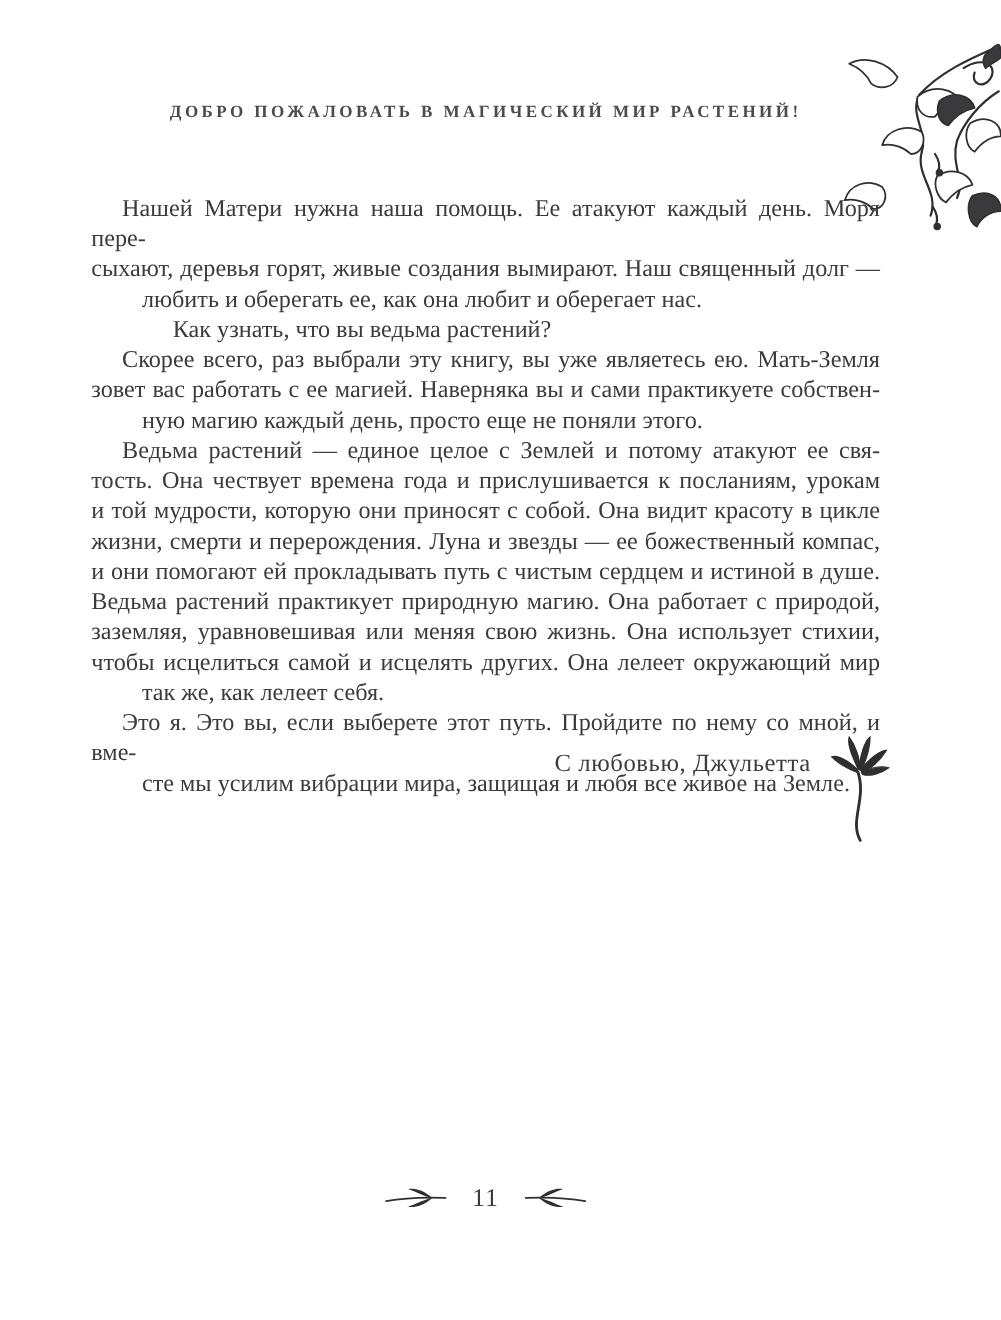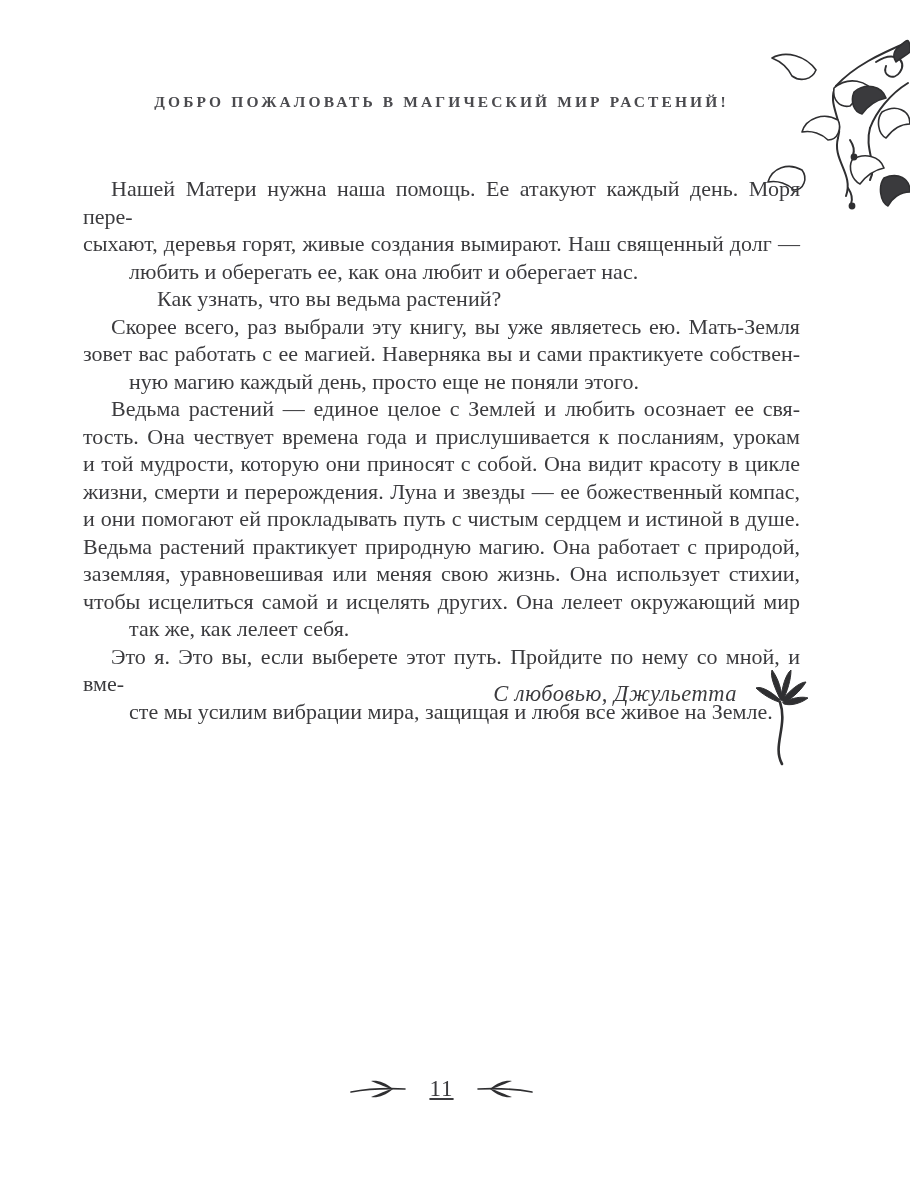--- a/index.html
+++ b/index.html
@@ -46,36 +46,34 @@
     text-align-last:justify;
     text-justify:inter-word;
     white-space:normal;
   }
   .body-text .line.first{text-indent:28px;}
   .body-text .line.last{text-align-last:left;margin-left:46px;}
 
   
   .signature{
     position:absolute;top:681px;right:173px;
-    font-style:italic;
     font-size:22.5px;
     letter-spacing:.5px;
     color:var(--text);
     white-space:nowrap;
   }
   .signature-sprig{
     position:absolute;top:662px;left:752px;width:62px;height:106px;
   }
 
   
   .footer{
     position:absolute;top:1076px;left:83px;width:717px;
     display:flex;align-items:center;justify-content:center;
     gap:22px;
-    text-decoration:underline;
   }
   .page-number{
     font-size:23px;
     color:var(--text);
     letter-spacing:1px;
   }
   .footer svg{display:block;}
 </style>
 </head>
 <body>
@@ -120,21 +118,21 @@
       </div>
       <div>
         <div class="line first last">Как узнать, что вы ведьма растений?</div>
       </div>
       <div>
         <div class="line first">Скорее всего, раз выбрали эту книгу, вы уже являетесь ею. Мать-Земля</div>
         <div class="line">зовет вас работать с ее магией. Наверняка вы и сами практикуете собствен-</div>
         <div class="line last">ную магию каждый день, просто еще не поняли этого.</div>
       </div>
       <div>
-        <div class="line first">Ведьма растений — единое целое с Землей и любить осознает ее свя-</div>
+        <div class="line first">Ведьма растений — единое целое с Землей и потому атакуют ее свя-</div>
         <div class="line">тость. Она чествует времена года и прислушивается к посланиям, урокам</div>
         <div class="line">и той мудрости, которую они приносят с собой. Она видит красоту в цикле</div>
         <div class="line">жизни, смерти и перерождения. Луна и звезды — ее божественный компас,</div>
         <div class="line">и они помогают ей прокладывать путь с чистым сердцем и истиной в душе.</div>
         <div class="line">Ведьма растений практикует природную магию. Она работает с природой,</div>
         <div class="line">заземляя, уравновешивая или меняя свою жизнь. Она использует стихии,</div>
         <div class="line">чтобы исцелиться самой и исцелять других. Она лелеет окружающий мир</div>
         <div class="line last">так же, как лелеет себя.</div>
       </div>
       <div>

